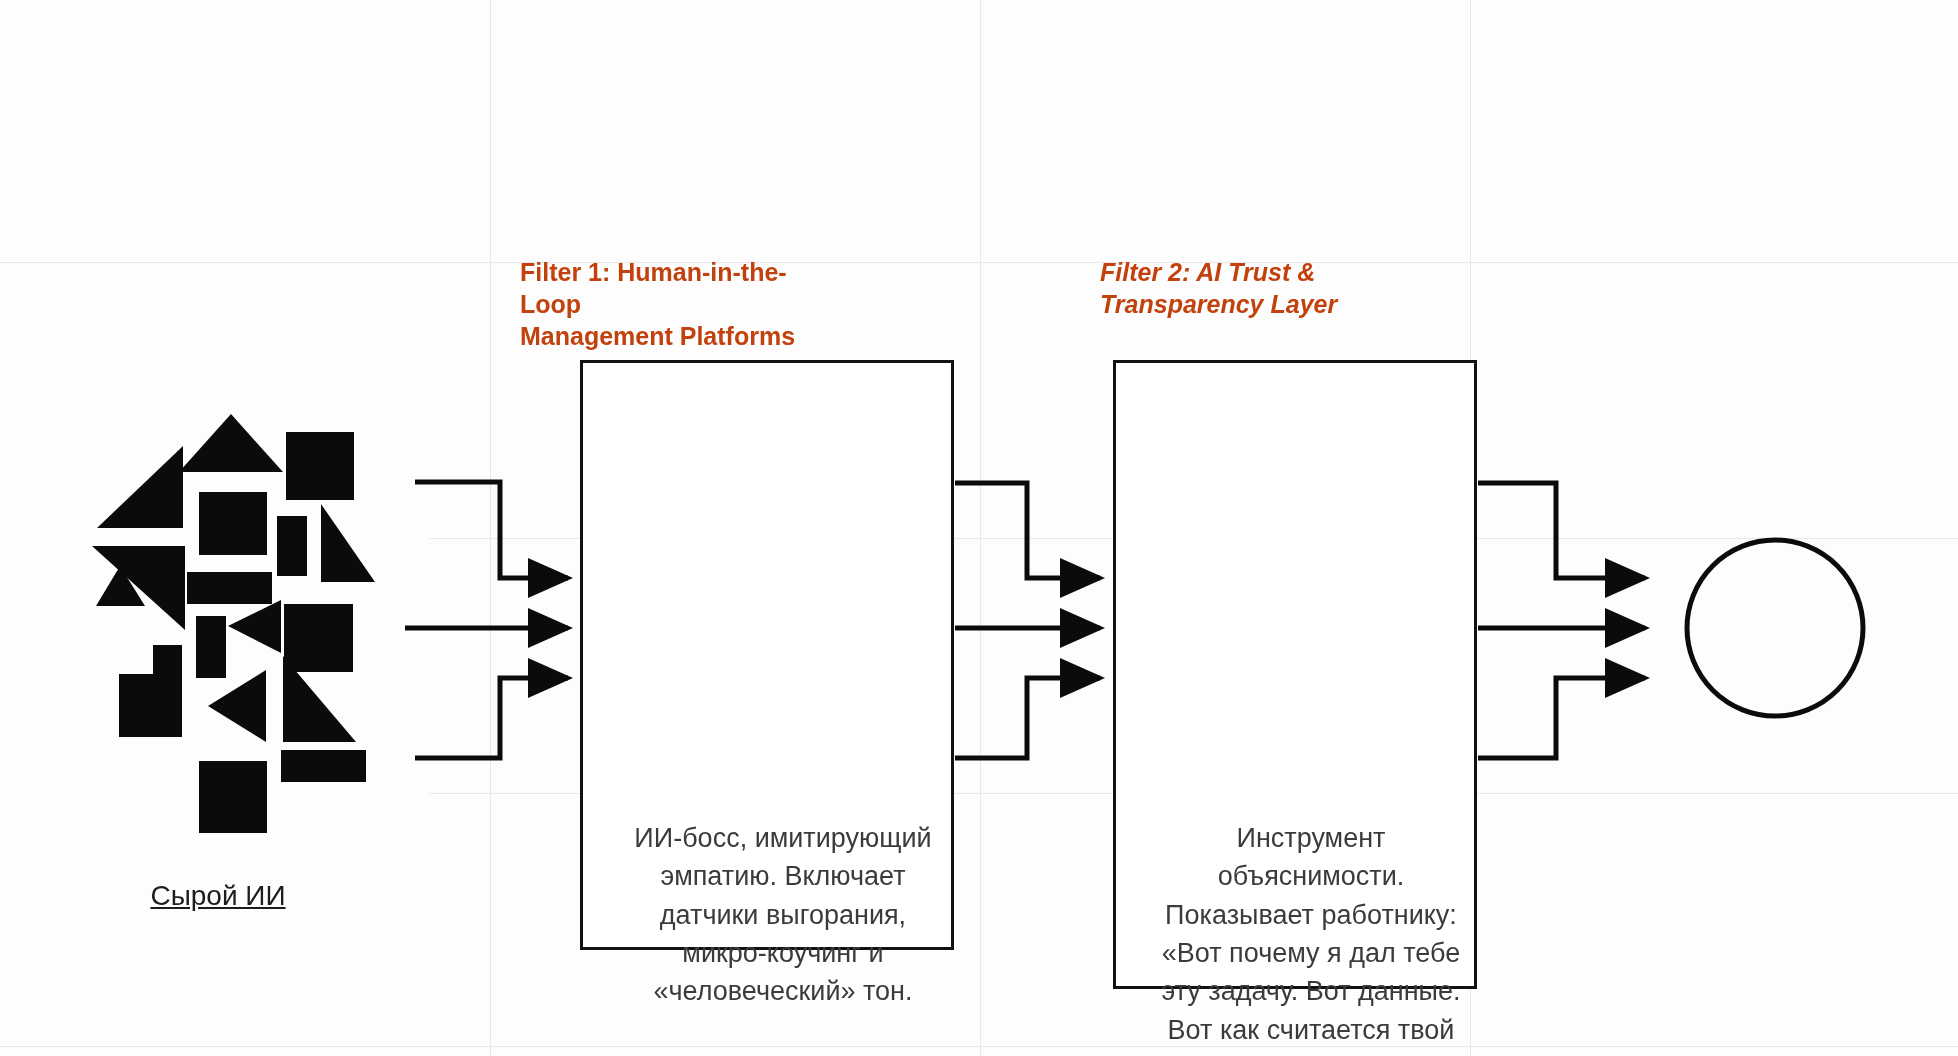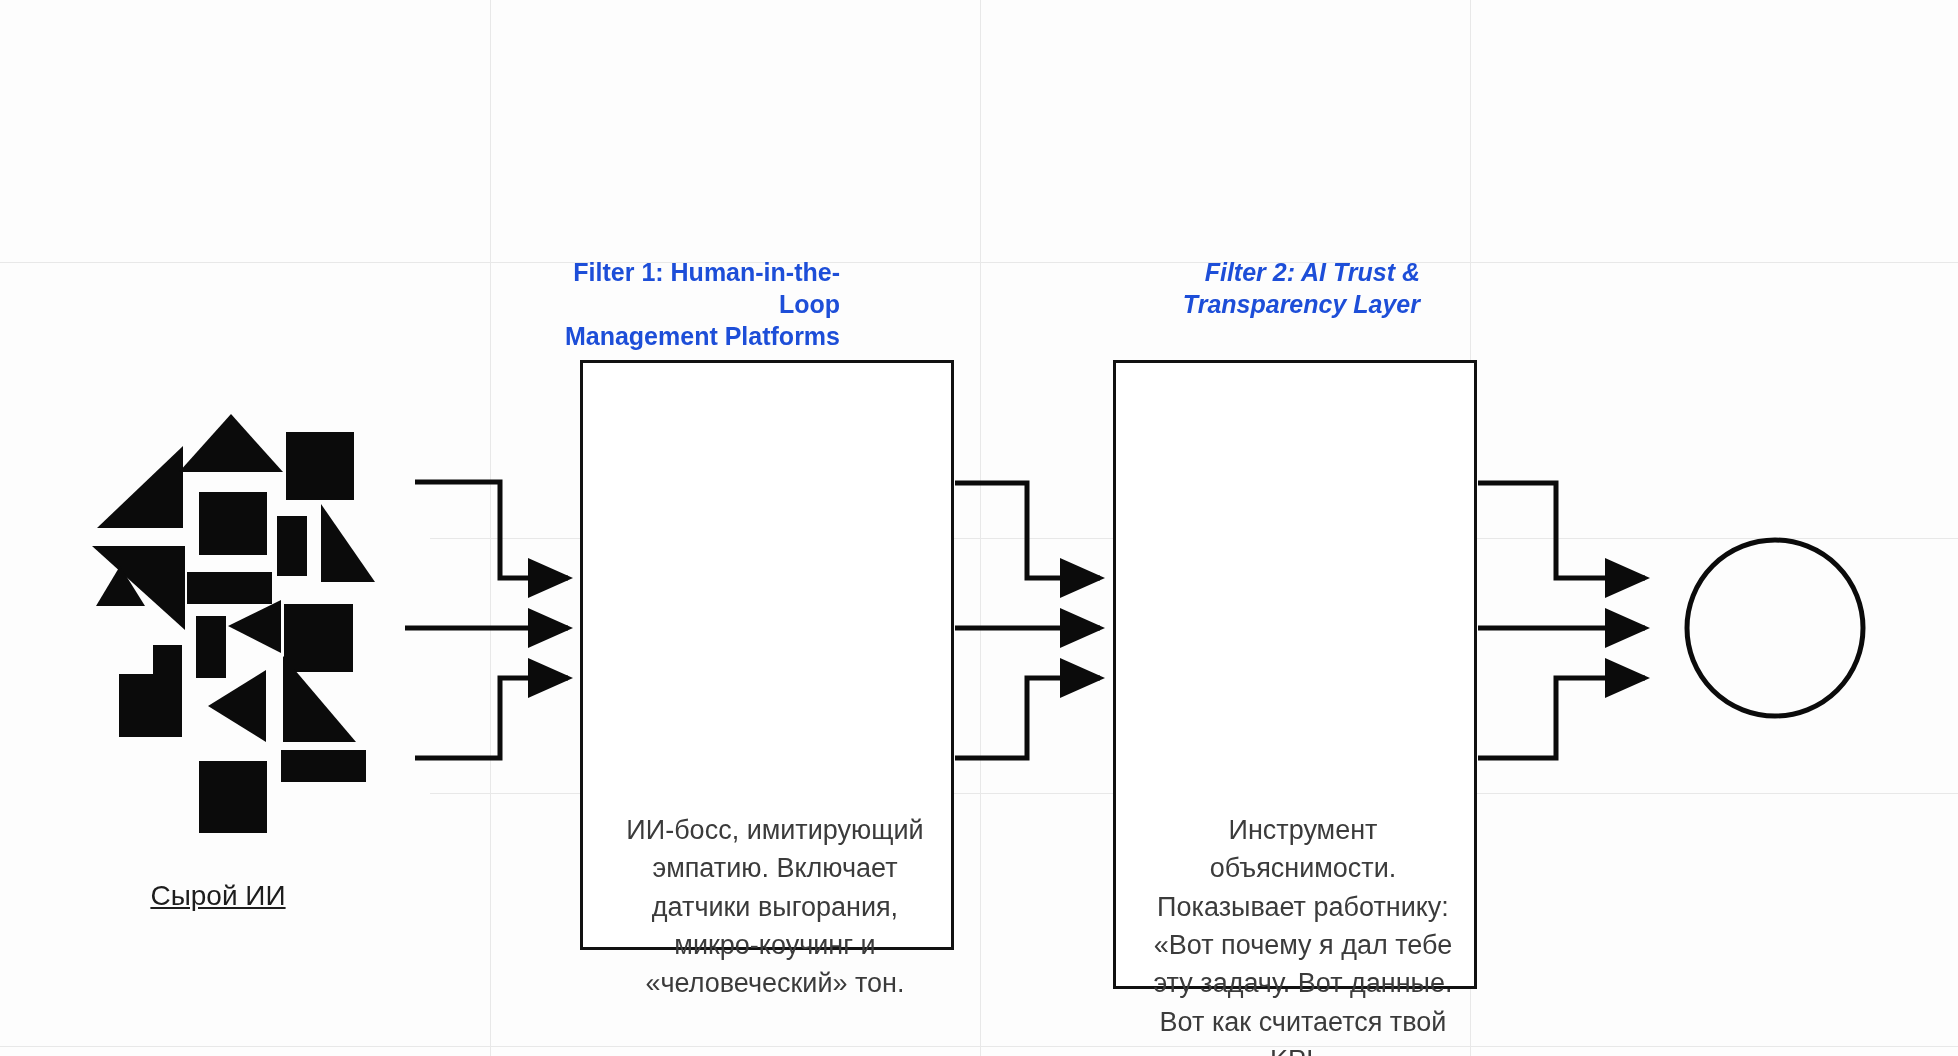--- a/index.html
+++ b/index.html
@@ -42,24 +42,24 @@
     font-size: 86px;
     font-weight: 800;
     letter-spacing: -2.5px;
     color: #1d1d1d;
     line-height: 1;
   }
 
   
   .filter-heading {
     position: absolute;
-    text-align: right;
+    text-align: left;
     font-size: 25px;
     font-weight: 700;
-    color: #1d4ed8;
+    color: #c2410c;
     line-height: 1.28;
   }
   #filter1-heading { left: 520px; top: 256px; width: 320px; }
   #filter2-heading { left: 1100px; top: 256px; width: 320px; font-style: italic; }
 
   
   .filter-box {
     position: absolute;
     border: 3px solid #111111;
     background: #ffffff;
@@ -75,21 +75,21 @@
     text-align: center;
     font-size: 27px;
     color: #3b3b3b;
     line-height: 1.42;
     box-sizing: border-box;
     padding: 0 18px;
   }
   #box1-para1 { top: 440px; }
   #box2-para1 { top: 440px; }
 
-  .para-block { margin: 8px; }
+  .para-block { margin: 16px; }
 
   
   .node-label {
     position: absolute;
     text-align: center;
     font-size: 28px;
     color: #1d1d1d;
   }
   #label-raw-ai { left: 48px; top: 880px; width: 340px; text-decoration: underline; }
   #label-employee { left: 1620px; top: 760px; width: 320px; }

